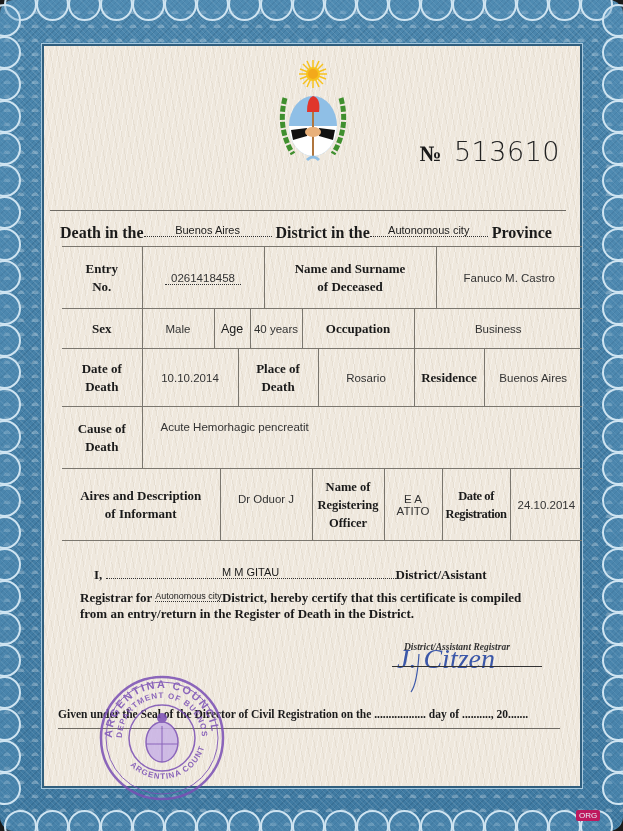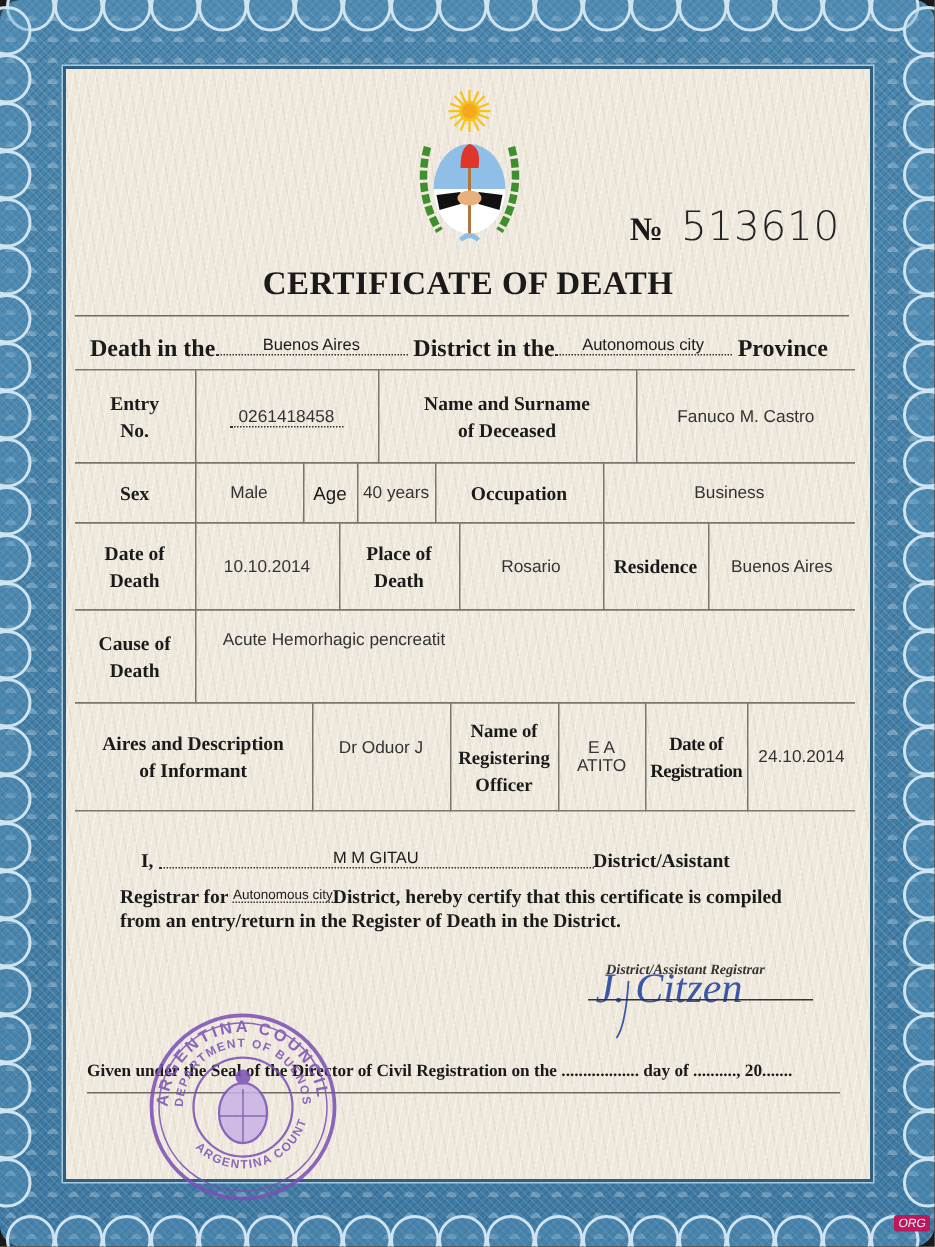--- a/index.html
+++ b/index.html
@@ -49,38 +49,38 @@
   .cert-no .no-sign { font-size: 22px; font-weight: bold; }
   .cert-no .no-val { font-family: "DejaVu Sans", sans-serif; font-size: 27px; font-weight: 300; letter-spacing: 0.5px; color: #222; }
 
   .title { position: absolute; top: 130px; left: 0; width: 100%; text-align: center; font-size: 22px; font-weight: bold; letter-spacing: 0.3px; }
 
   .rule { position: absolute; left: 6px; right: 14px; height: 1px; background: #6e6a63; }
 
   .district-line { position: absolute; top: 178px; left: 16px; right: 16px; font-size: 16px; font-weight: bold; white-space: nowrap; }
   .fill { font-family: "Liberation Sans", "DejaVu Sans", sans-serif; font-weight: normal; font-size: 11px; border-bottom: 1px dotted #333; display: inline-block; text-align: center; vertical-align: 4px; }
 
-  table.grid { position: absolute; left: 6px; width: 520px; border-collapse: collapse; }
+  table.grid { position: absolute; left: 18px; width: 520px; border-collapse: collapse; }
   table.grid td { border: 1px solid #7a766e; border-left: none; border-right: 1px solid #7a766e; text-align: center; vertical-align: middle; padding: 2px 3px; }
   table.grid td:last-child { border-right: none; }
   table.grid td.lbl { font-weight: bold; font-size: 13px; line-height: 18px; }
   table.grid td.val { font-family: "Liberation Sans", "DejaVu Sans", sans-serif; font-size: 11.5px; color: #333; }
   .dotted { border-bottom: 1px dotted #333; padding: 0 6px; }
 
   .certify { position: absolute; left: 36px; right: 10px; font-size: 13px; font-weight: bold; }
   .certify .sm { font-family: "Liberation Sans", sans-serif; font-weight: normal; font-size: 9px; border-bottom: 1px dotted #333; vertical-align: 3px; }
 
   .signature { position: absolute; left: 345px; top: 588px; width: 160px; height: 60px; }
   .sig-line { position: absolute; left: 348px; top: 620px; width: 150px; height: 1px; background: #333; }
   .sig-caption { position: absolute; left: 360px; top: 596px; font-size: 9.5px; font-style: italic; font-weight: bold; color: #333; }
 
   .seal-line { position: absolute; left: 14px; top: 662px; font-size: 11.5px; font-weight: bold; white-space: nowrap; }
   .seal { position: absolute; left: 54px; top: 628px; width: 128px; height: 128px; opacity: 0.85; }
 
-  .org { position: absolute; left: 596px; top: 810px; background: #be185d; color: #e6f3fa; font-family: "Liberation Sans", sans-serif; font-size: 8px; padding: 1px 3px; border-radius: 2px; font-style: italic; }
+  .org { position: absolute; left: 576px; top: 810px; background: #be185d; color: #e6f3fa; font-family: "Liberation Sans", sans-serif; font-size: 8px; padding: 1px 3px; border-radius: 2px; }
 </style>
 </head>
 <body>
 
 <div class="frame">
   <div class="scallop-row top">
     <span></span>
       <span></span>
       <span></span>
       <span></span>
@@ -204,21 +204,20 @@
     <path d="M64 72 L48 70 L48 78 L62 82 Z" fill="#111"></path>
     <ellipse cx="42" cy="74" rx="8" ry="5" fill="#e8b07a"></ellipse>
     <path d="M36 102 Q42 96 48 102" stroke="#8fbfe6" stroke-width="3" fill="none"></path>
   </svg>
 
   <div class="cert-no">
     <span class="no-sign">№</span>
     <span class="no-val">513610</span>
   </div>
 
-  <div class="title">CERTIFICATE OF DEATH</div>
 
   <div class="rule" style="top:164px;"></div>
 
   <div class="district-line">
     <span>Death in the</span><span class="fill" style="width:128px;">Buenos Aires</span>
     <span>District in the</span><span class="fill" style="width:118px;">Autonomous city</span>
     <span>Province</span>
   </div>
 
   <table class="grid" style="top:200px;">

